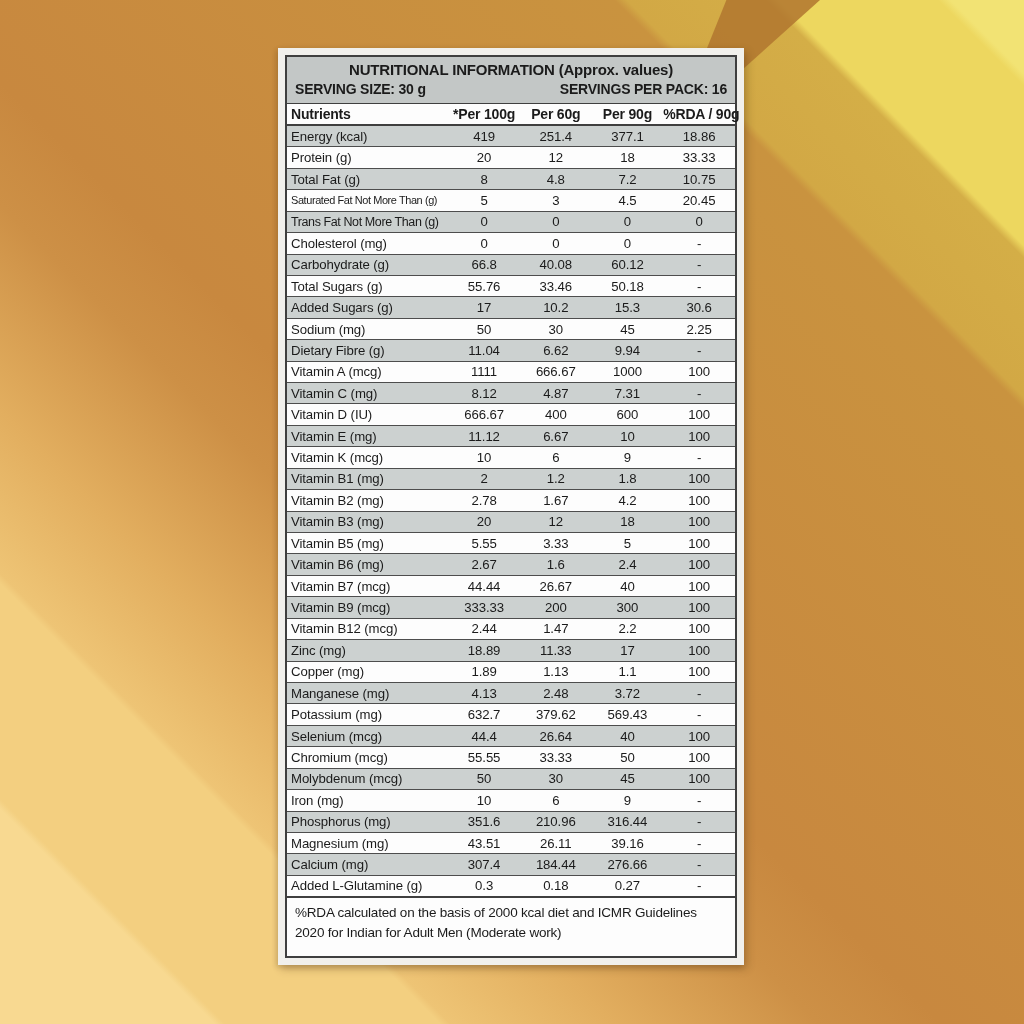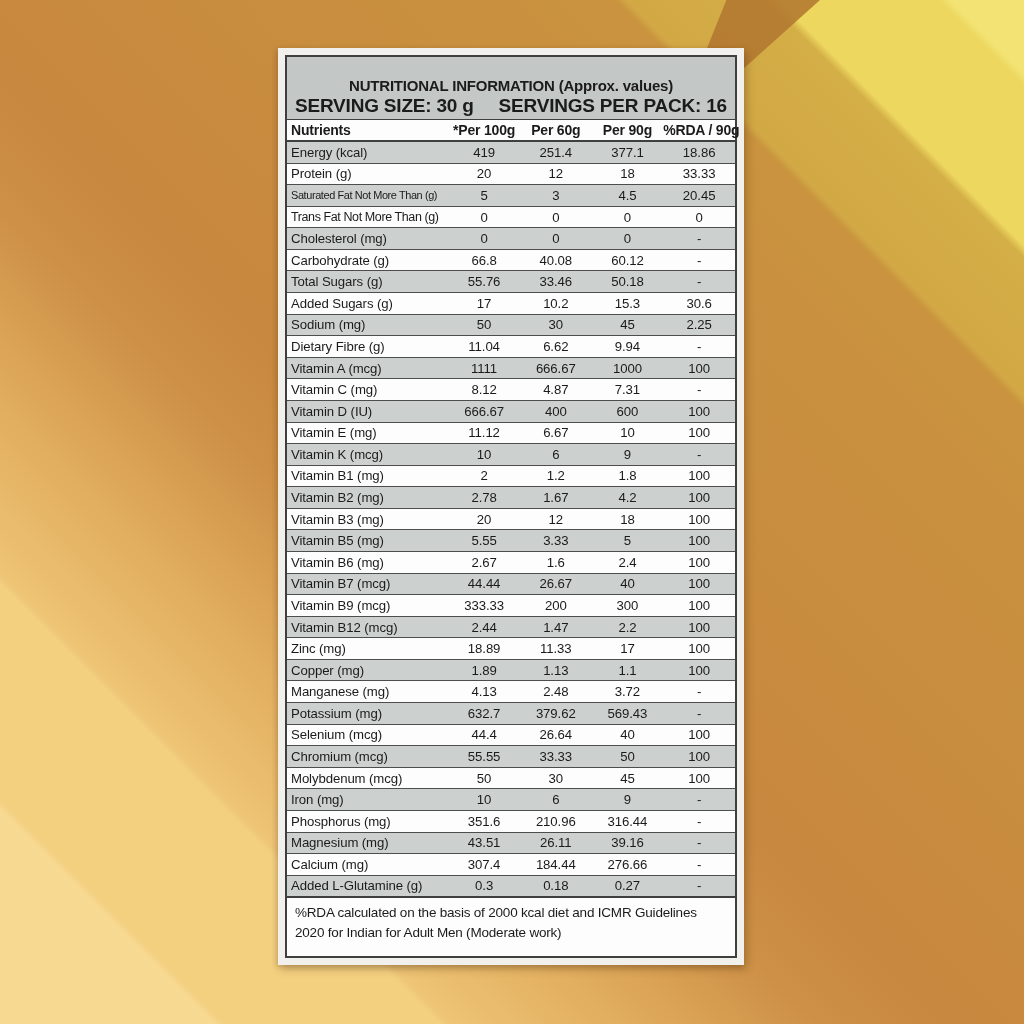--- a/index.html
+++ b/index.html
@@ -38,23 +38,23 @@
     box-shadow: 3px 4px 8px rgba(80,50,15,.30), -2px 2px 5px rgba(80,50,15,.18);
   }
   .label-inner {
     width:100%; height:100%;
     border:2px solid #3f3f3f;
     background:#fdfdfd;
     display:flex; flex-direction:column;
     color:#1b1b1b;
   }
 
-  .head-band { background:#c3c7c6; padding:19px 6px 4px; }
+  .head-band { background:#c3c7c6; padding:3px 6px 4px; }
   .head-title { text-align:center; font-weight:bold; font-size:15px; line-height:20px; letter-spacing:-0.2px; }
-  .head-serving { display:flex; justify-content:space-between; font-weight:bold; font-size:19px; line-height:19px; letter-spacing:-0.2px; padding:0 2px; }
+  .head-serving { display:flex; justify-content:space-between; font-weight:bold; font-size:14px; line-height:19px; letter-spacing:-0.2px; padding:0 2px; }
 
   .cols-row {
     display:flex; align-items:center; height:23px;
     border-top:1px solid #3f3f3f; border-bottom:2px solid #3f3f3f;
     background:#fdfdfd; font-weight:bold; font-size:14px; letter-spacing:-0.2px;
   }
   .rows { flex:1 1 auto; display:flex; flex-direction:column; min-height:0; }
   .row { flex:1 1 0; display:flex; align-items:center; min-height:0; font-size:13.2px; letter-spacing:-0.1px; }
   .row + .row { border-top:1px solid #4d4d4d; }
   .row:nth-child(odd)  { background:#ccd1d0; }
@@ -107,20 +107,27 @@
   </div>
 
   <div class="row">
     <div class="cell c-name">Protein (g)</div>
     <div class="cell c-val">20</div>
     <div class="cell c-val">12</div>
     <div class="cell c-val">18</div>
     <div class="cell c-val">33.33</div>
   </div>
 
+  <div class="row">
+    <div class="cell c-name">Total Fat (g)</div>
+    <div class="cell c-val">8</div>
+    <div class="cell c-val">4.8</div>
+    <div class="cell c-val">7.2</div>
+    <div class="cell c-val">10.75</div>
+  </div>
 
   <div class="row">
     <div class="cell c-name" style="font-size: 10.95px; letter-spacing: -0.4px;">Saturated Fat Not More Than (g)</div>
     <div class="cell c-val">5</div>
     <div class="cell c-val">3</div>
     <div class="cell c-val">4.5</div>
     <div class="cell c-val">20.45</div>
   </div>
 
   <div class="row">

